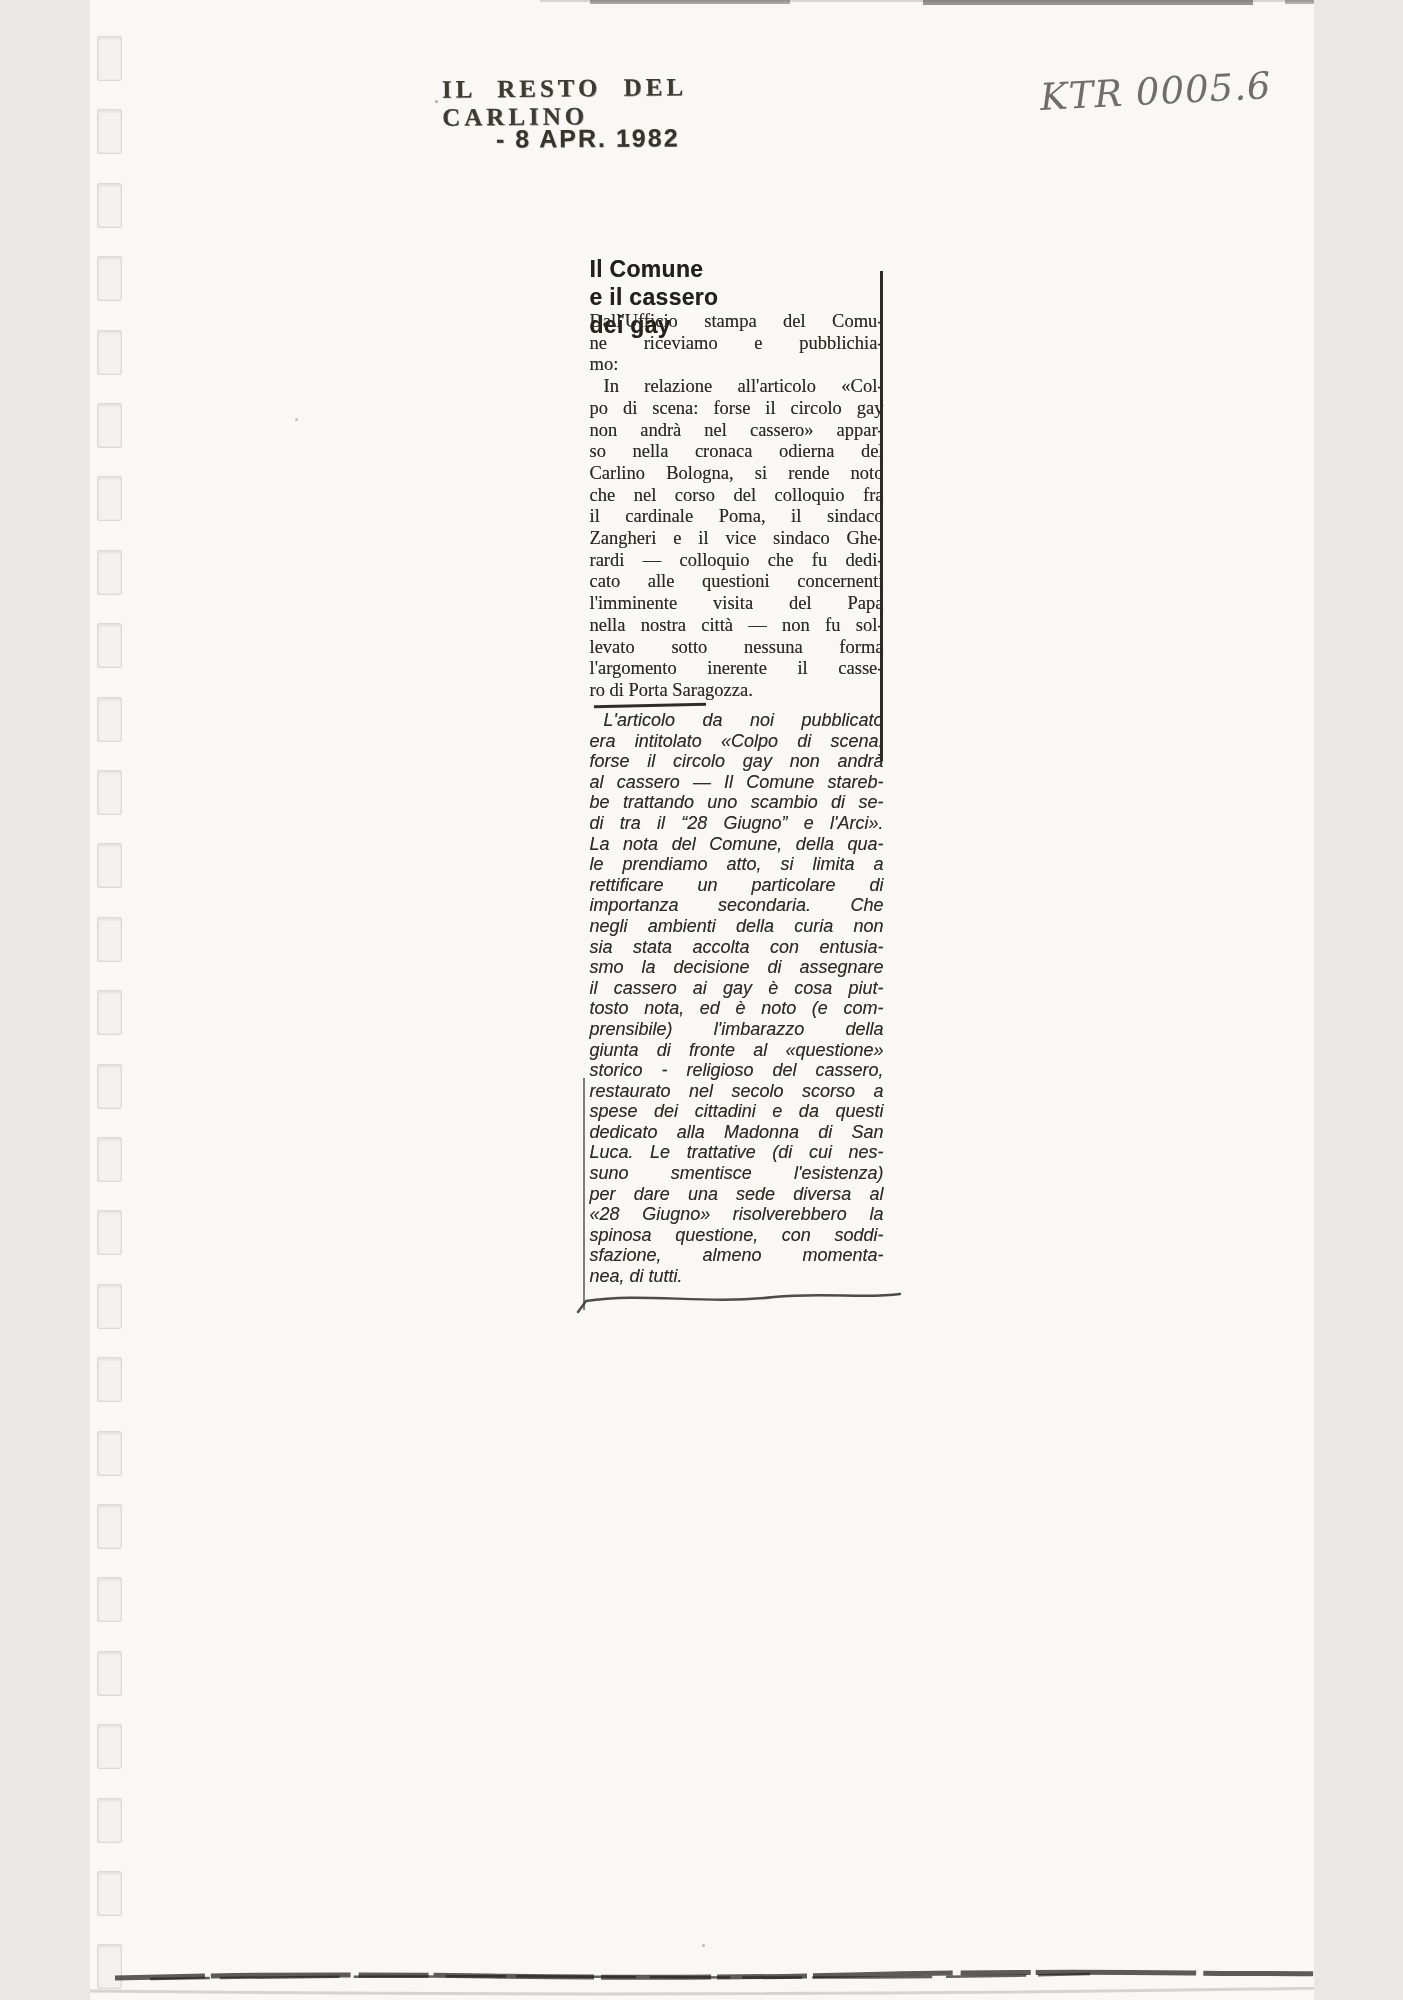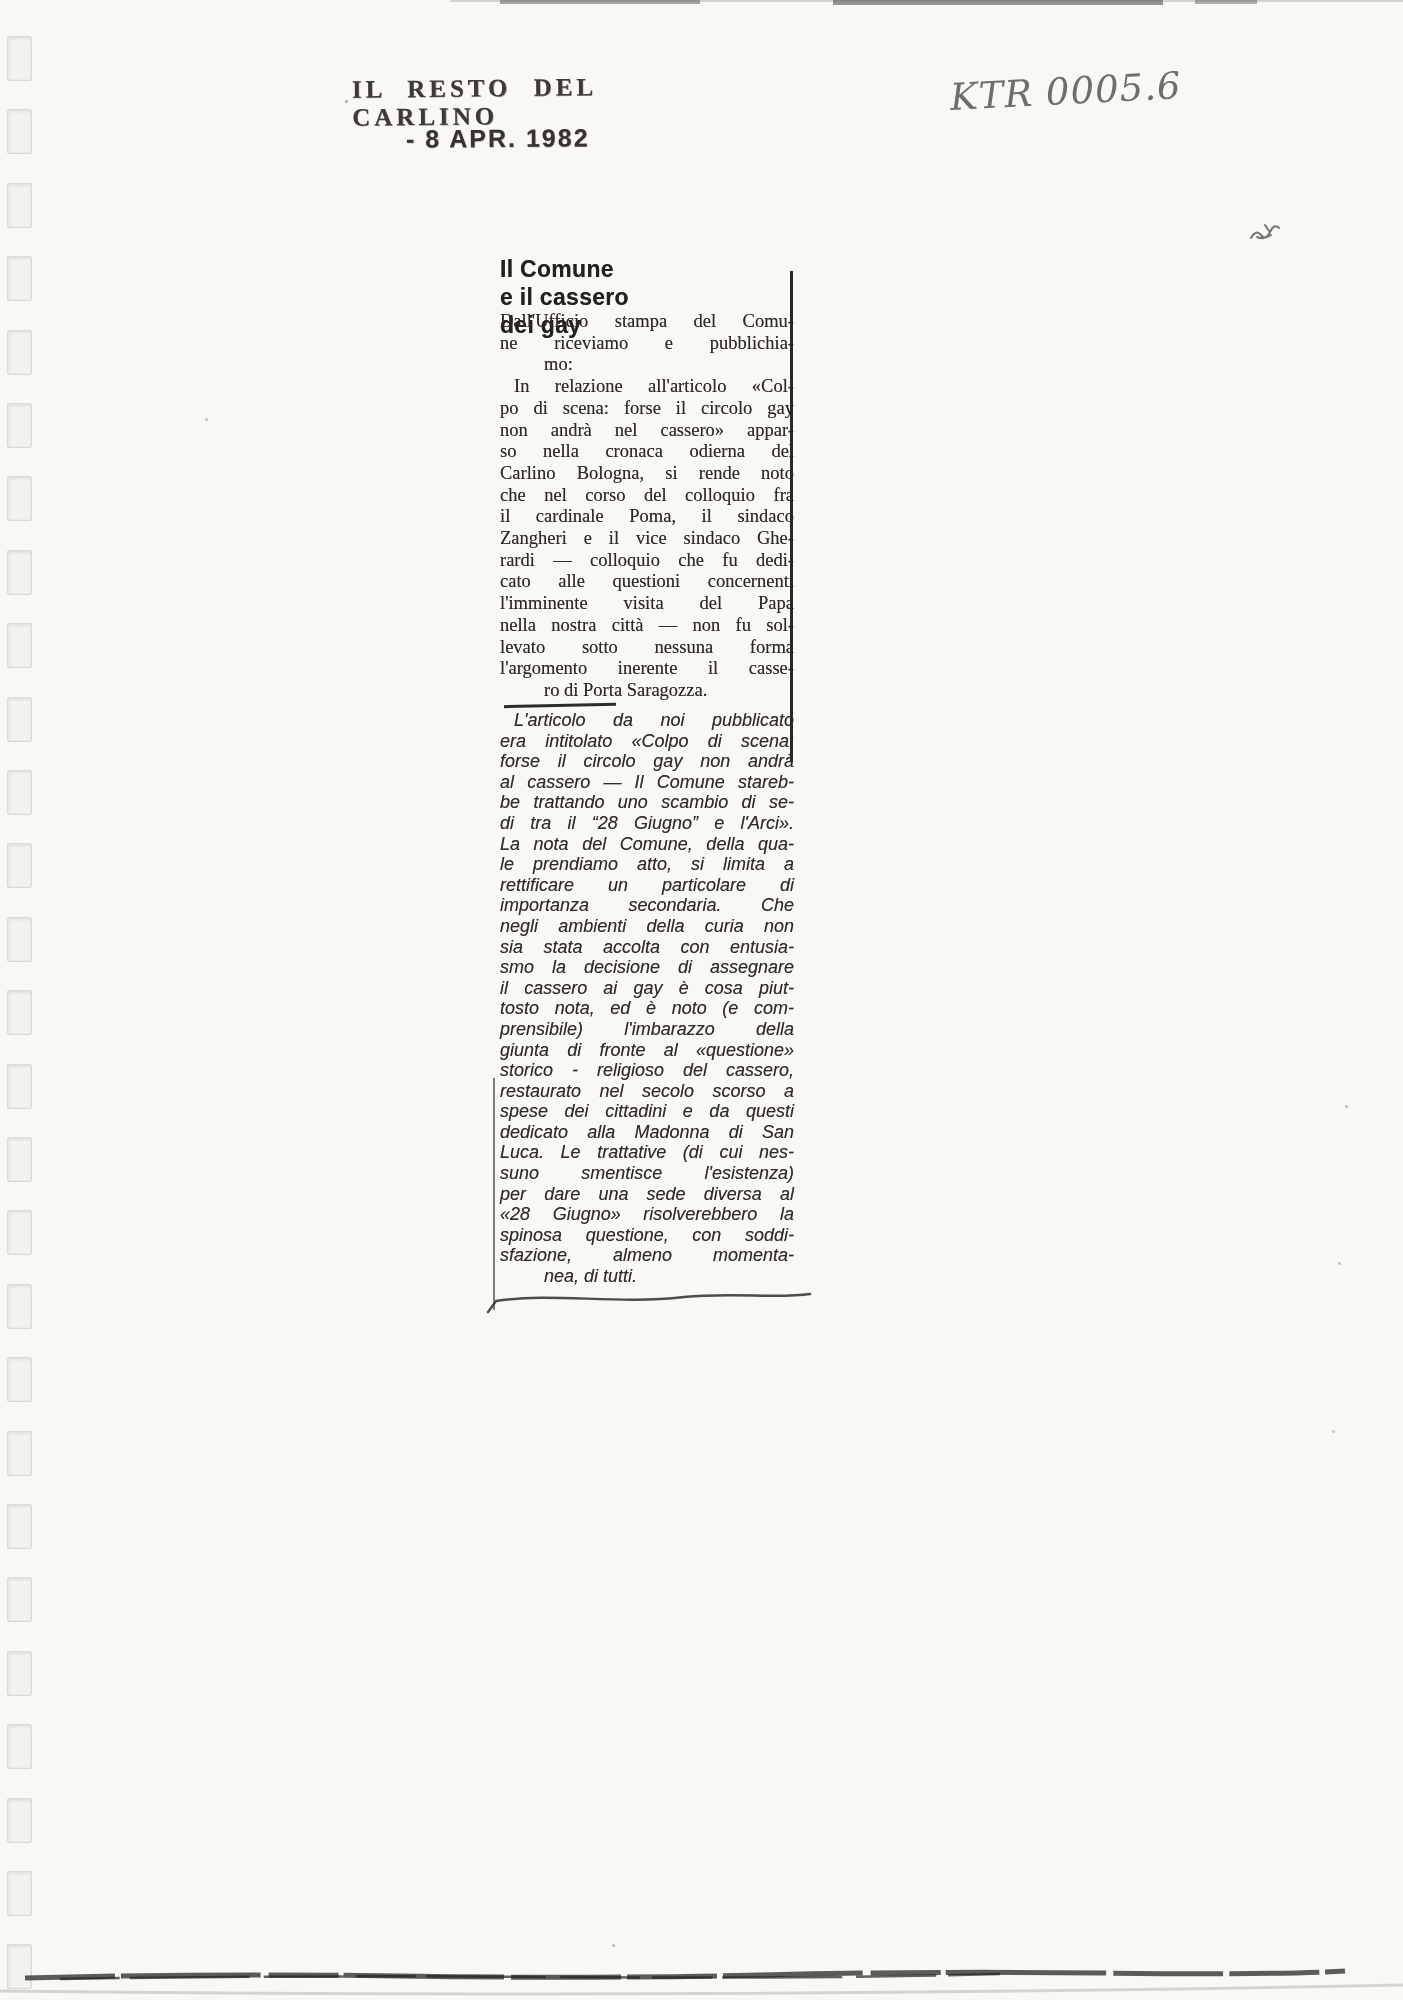--- a/index.html
+++ b/index.html
@@ -1,17 +1,17 @@
 <!DOCTYPE html>
 <html><head>
 <meta charset="utf-8">
 <style>
   html,body { margin:0; padding:0; background:#e9e8e4; }
   .page {
-    position:relative; width:1403px; height:2000px; margin:0 auto;
+    position:relative; width:1224px; height:2000px; margin:0 auto;
     background:#f9f8f5; overflow:hidden;
     font-family:"Liberation Serif", serif;
   }
 
   
   .hole {
     position:absolute; left:7px; width:23px; height:43px;
     background:#f3f2ef; border:1px solid #dbdad5; border-radius:2px;
     box-shadow: inset 1px 2px 3px rgba(0,0,0,0.07), inset -1px -1px 1px rgba(0,0,0,0.03);
   }
@@ -59,21 +59,21 @@
     color:#2f2c25; text-shadow:0 0 0.6px rgba(47,44,37,0.5);
   }
   .tline {
     font-size:18.5px; line-height:21.7px;
     text-align:justify; text-align-last:justify;
   }
   .editcol .tline {
     font-family:Liberation Sans, sans-serif; font-style:italic;
     font-size:18px; line-height:20.6px;
   }
-  .tline.plast { text-align-last:left;margin-left:44px; }
+  .tline.plast { text-align-last:left; }
   .tline.pind  { text-indent:14px; }
 
   
   .vrule    { position:absolute; left:790px; top:271px; width:3px; height:490px; background:#2b2925; }
   .hrule    { position:absolute; left:504px; top:704px; width:112px; height:3px; background:#2f2d29; transform:rotate(-1.2deg); }
   .italrule { position:absolute; left:493px; top:1078px; width:2px; height:232px; background:#504e49; opacity:0.72; }
   .svgabs   { position:absolute; }
 </style>
 </head>
 <body>

